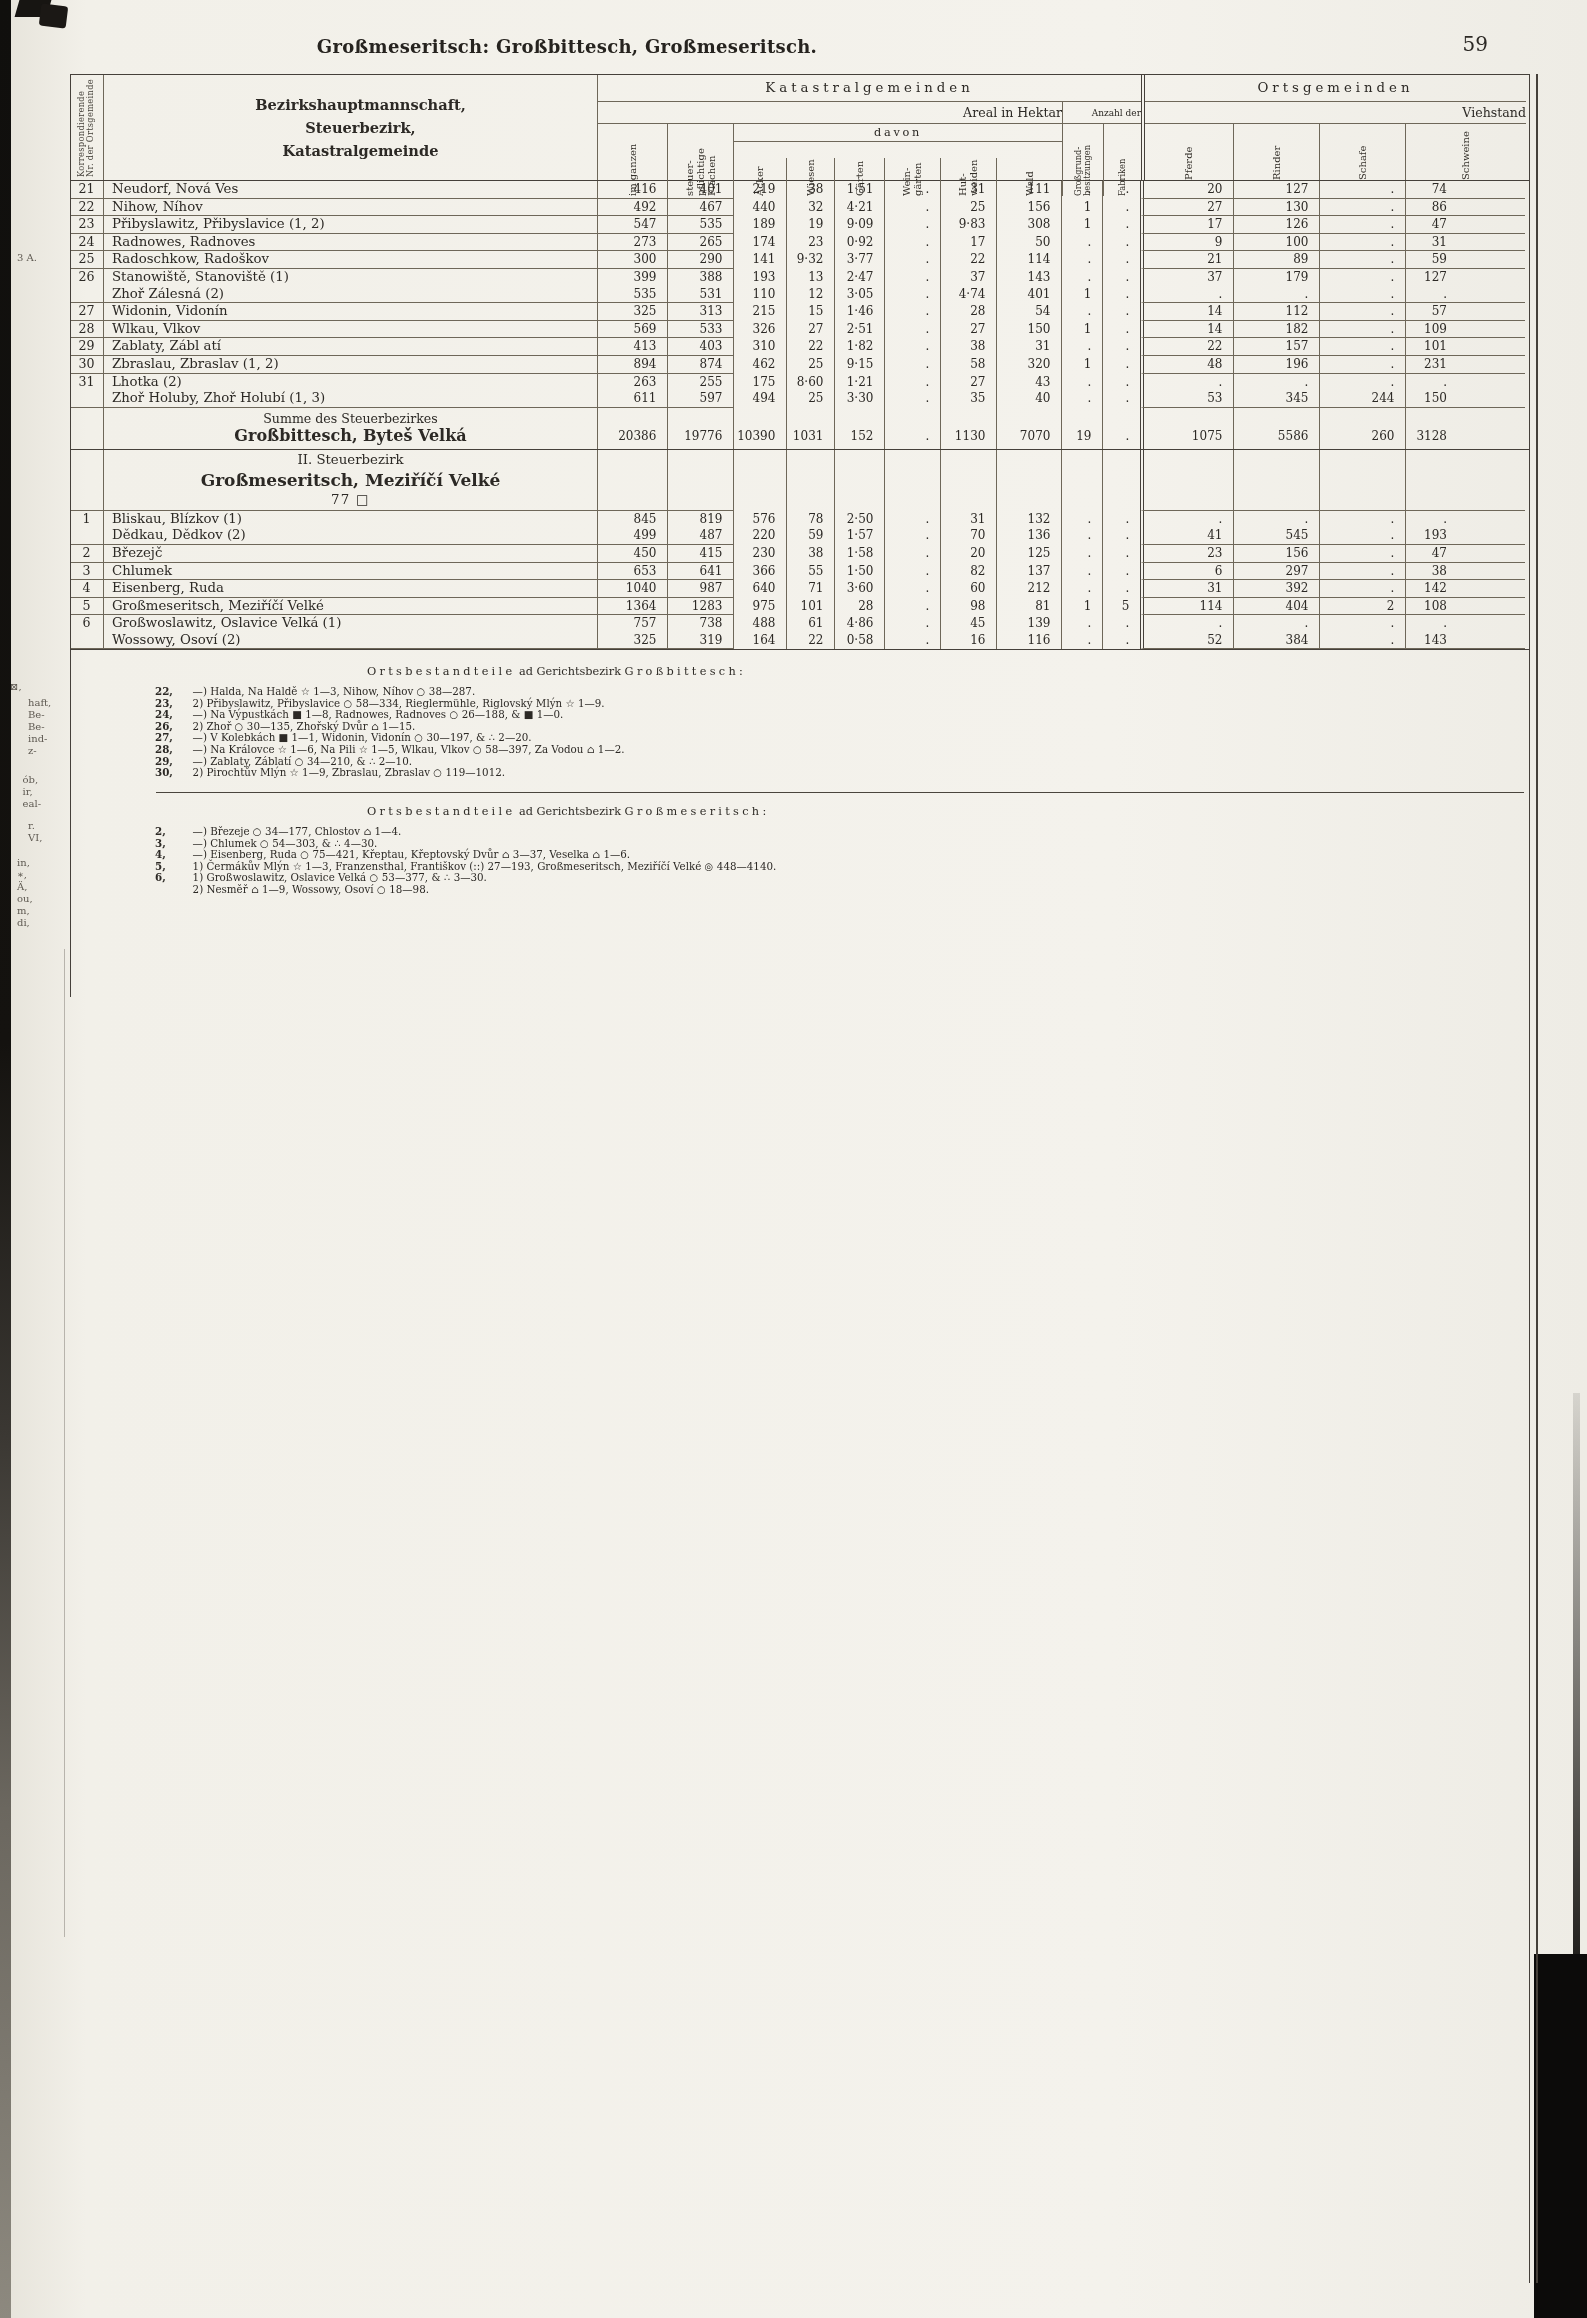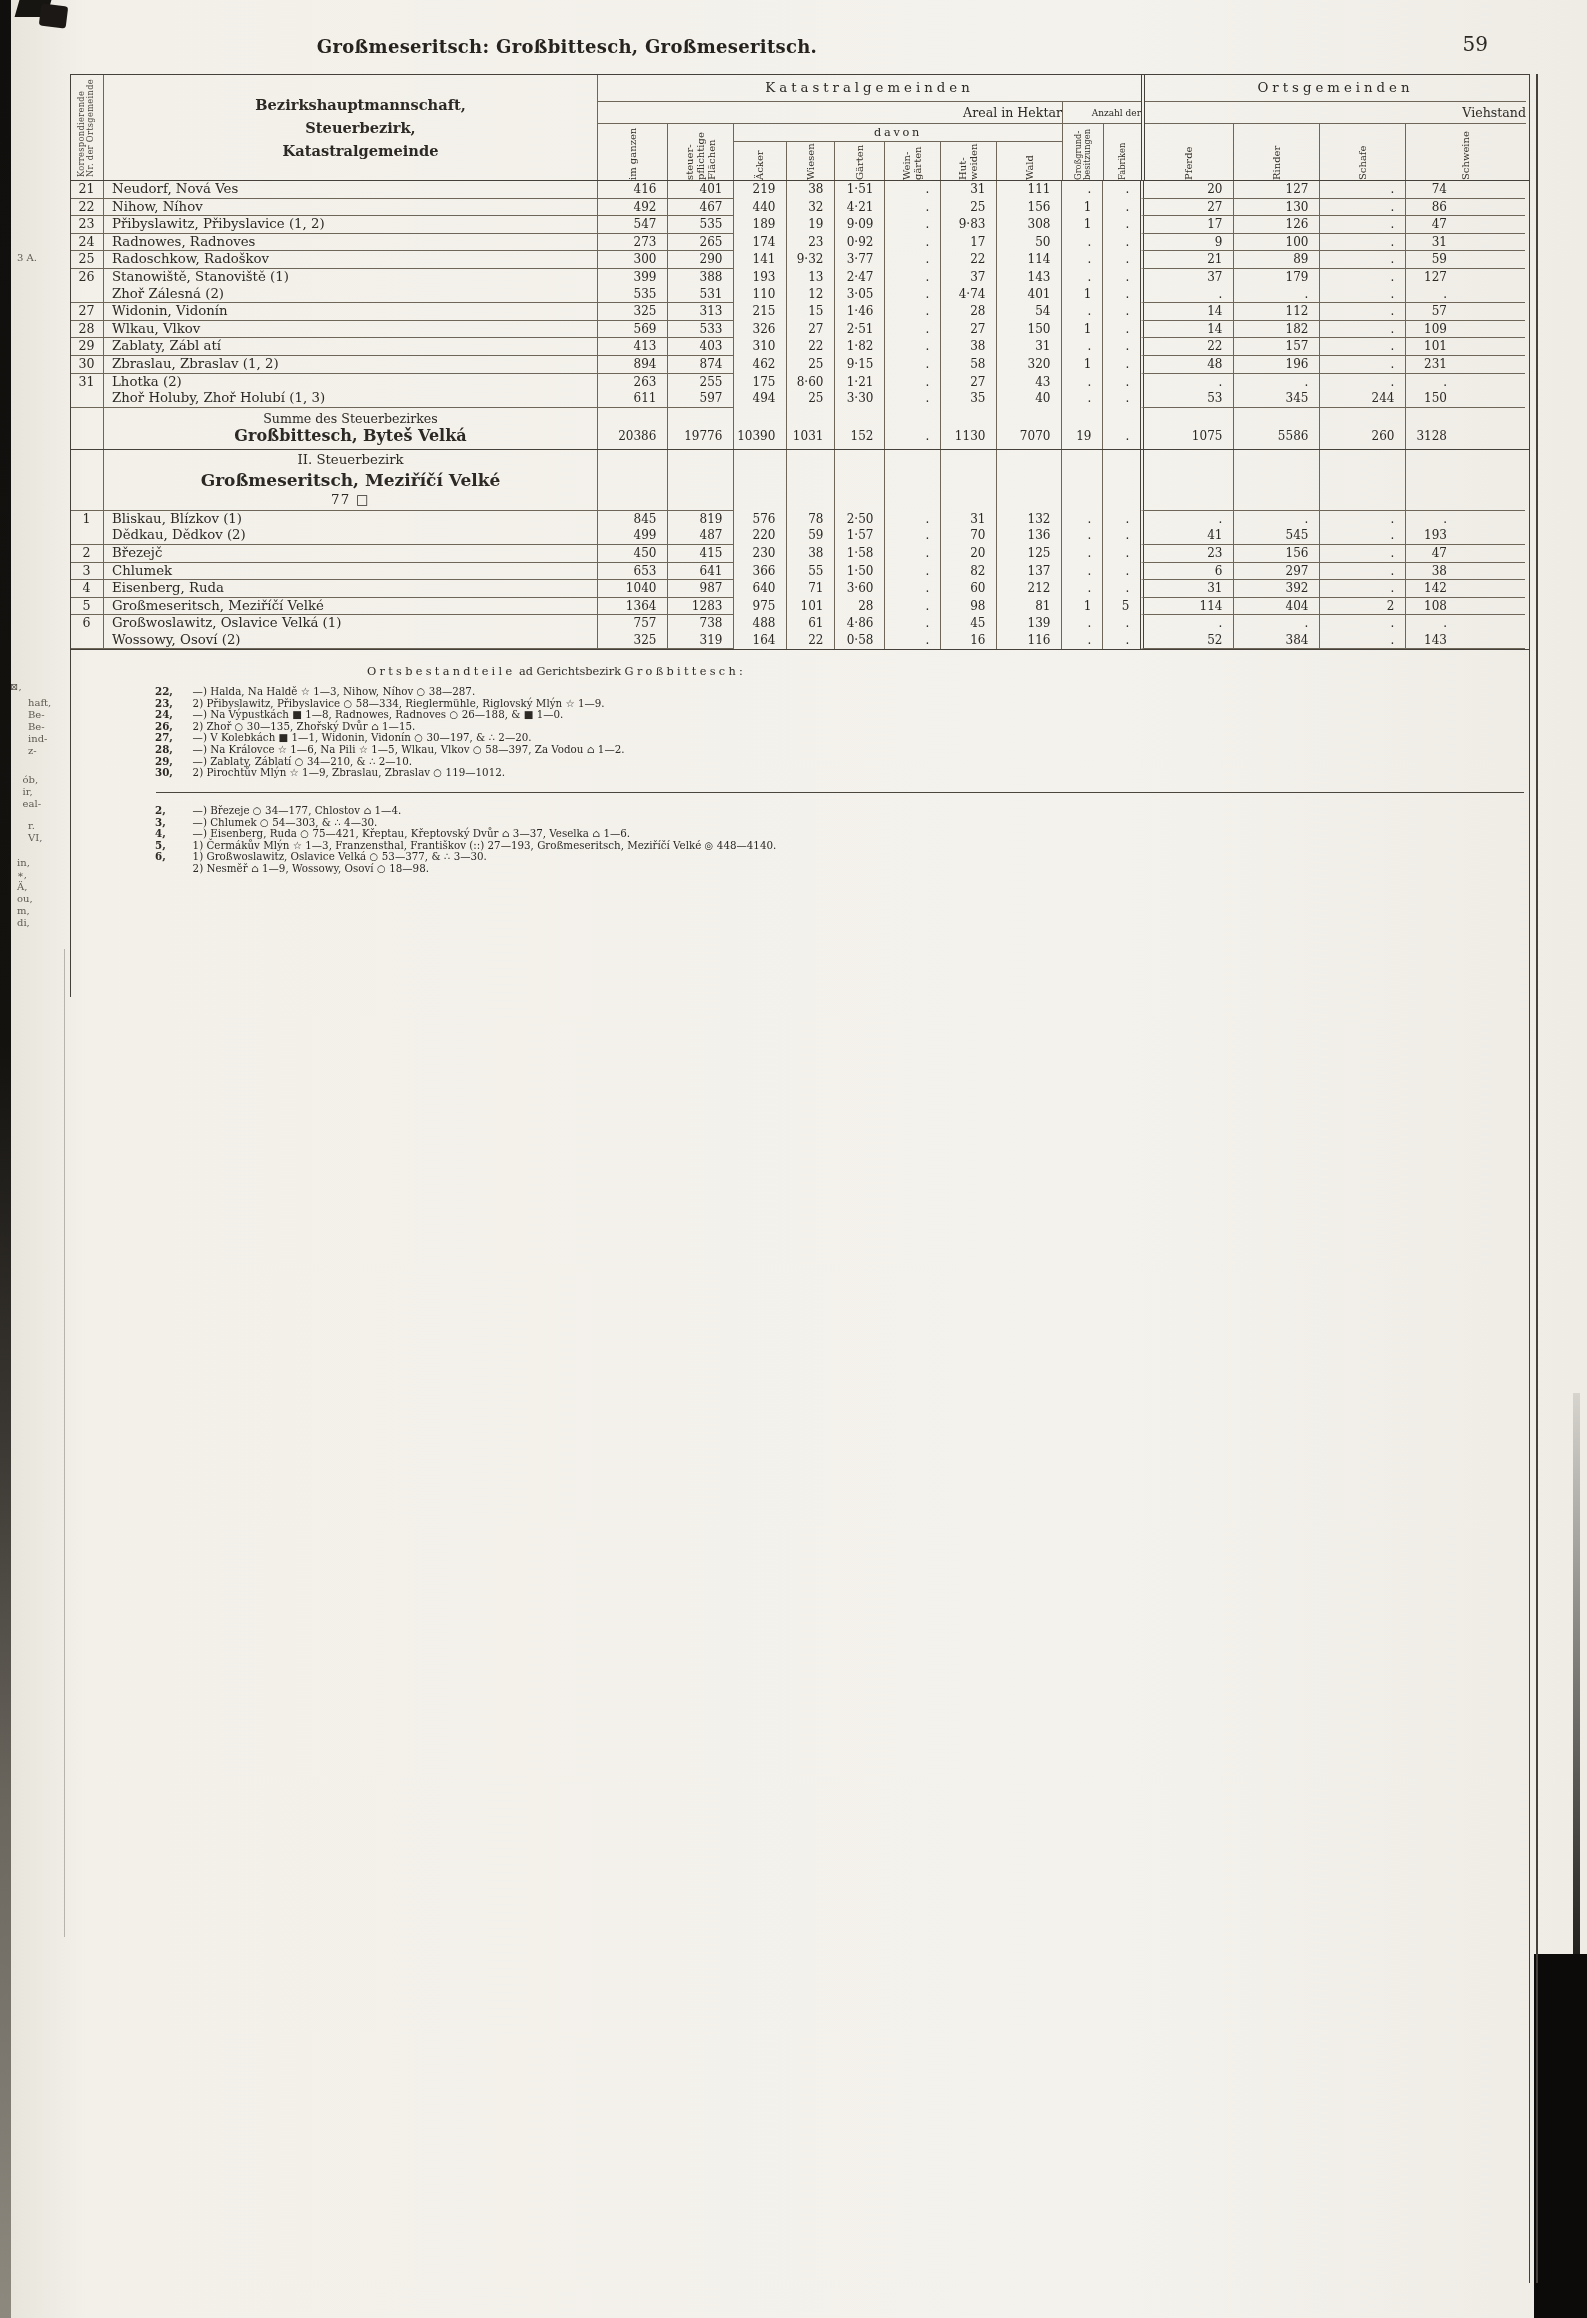--- a/index.html
+++ b/index.html
@@ -55,21 +55,21 @@
   .hA { height:26.5px; line-height:26.5px; text-align:center; font-size:13.3px; letter-spacing:4px;
     border-bottom:0.7px solid #6e6759; white-space:nowrap; }
   .th-mid-lower { flex:1; display:flex; }
   .areal-block { width:464px; display:flex; flex-direction:column; }
   .hB { height:22px; line-height:22px; text-align:right; font-size:12.6px; border-bottom:0.7px solid #6e6759; }
   .hB.small { font-size:9px; }
   .areal-lower { flex:1; display:flex; }
   .rcell { display:flex; align-items:flex-end; justify-content:center; overflow:visible; }
   .rc-ig { width:69px; } .rc-sp { width:66px; border-left:0.7px solid #6e6759; }
   .areal-lower .rot { height:56px; }
-  .davon-block { flex:1; border-left:0.7px solid #6e6759; display:flex; flex-direction:column; }
+  .davon-block { flex:1; border-left:0.7px solid #6e6759; display:flex; flex-direction:column;gap:16px; }
   .hC { height:18px; line-height:18px; text-align:center; font-size:11.3px; letter-spacing:2.7px; border-bottom:0.7px solid #6e6759; }
   .davon-cols { flex:1; display:flex; }
   .davon-cols .rcell + .rcell { border-left:0.7px solid #6e6759; }
   .davon-cols .rot { height:38px; }
   .rc-ac{width:52px} .rc-wi{width:48px} .rc-ga{width:50px} .rc-wg{width:56px} .rc-hw{width:56px} .rc-wa{flex:1}
   .anzahl-block { flex:1; border-left:0.7px solid #6e6759; display:flex; flex-direction:column; }
   .anzahl-cols { flex:1; display:flex; }
   .rc-gg{width:40px} .rc-fa{flex:1; border-left:0.7px solid #6e6759;}
   .anzahl-cols .rot { height:56px; font-size:8.3px; }
   .th-right { width:385px; border-left:4.6px double #45403a; display:flex; flex-direction:column; }
@@ -1229,20 +1229,25 @@
           <div class="fnline">
             <span class="fnnum">29,</span>
             <span class="fntext">—) Zablaty, Záblatí ○ 34—210, &amp; ∴ 2—10.</span>
           </div>
           <div class="fnline">
             <span class="fnnum">30,</span>
             <span class="fntext">2) Pirochtův Mlýn ☆ 1—9, Zbraslau, Zbraslav ○ 119—1012.</span>
           </div>
         </div>
       <div class="fnsep"></div>
+      <div class="fnheading">
+        <span class="sp">Ortsbestandteile</span>
+        <span>ad Gerichtsbezirk</span>
+        <span class="sp">Großmeseritsch</span><span>:</span>
+      </div>
       <div id="fn2">
           <div class="fnline">
             <span class="fnnum">2,</span>
             <span class="fntext">—) Březeje ○ 34—177, Chlostov ⌂ 1—4.</span>
           </div>
           <div class="fnline">
             <span class="fnnum">3,</span>
             <span class="fntext">—) Chlumek ○ 54—303, &amp; ∴ 4—30.</span>
           </div>
           <div class="fnline">

